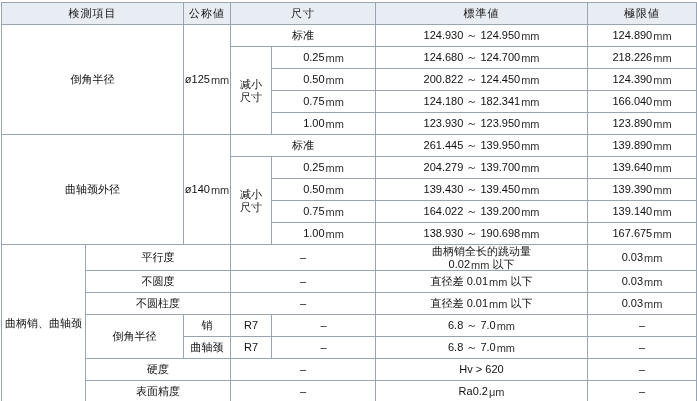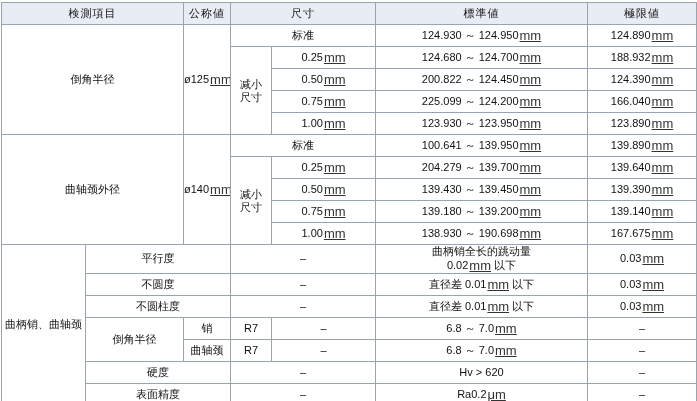--- a/index.html
+++ b/index.html
@@ -42,27 +42,26 @@
   thead th {
     background: #e8ecf3;
     font-weight: bold;
     height: 22px;
     letter-spacing: 1px;
   }
   td.lbl-left {
     text-align: center;
   }
   .unit {
-    font-size: 13px;
+    font-size: 11px;
     color: #333;
     letter-spacing: 0;
     position: relative;
     top: 1px;
     padding-left: 1px;
-    text-decoration: underline;
   }
   .two-line {
     white-space: normal;
     line-height: 1.35;
     padding: 2px 4px;
   }
   .tall {
     height: 30px;
   }
 </style>
@@ -96,59 +95,59 @@
         <td colspan="2" rowspan="5" class="lbl-left">倒角半径</td>
         <td rowspan="5"><span>ø125</span><span class="unit">mm</span></td>
         <td colspan="3">标准</td>
         <td><span>124.930 ～ 124.950</span><span class="unit">mm</span></td>
         <td><span>124.890</span><span class="unit">mm</span></td>
       </tr>
       <tr>
         <td rowspan="4" class="two-line">减小<br>尺寸</td>
         <td colspan="2"><span>0.25</span><span class="unit">mm</span></td>
         <td><span>124.680 ～ 124.700</span><span class="unit">mm</span></td>
-        <td><span>188.932</span><span class="unit">mm</span></td>
+        <td><span>218.226</span><span class="unit">mm</span></td>
       </tr>
       <tr>
         <td colspan="2"><span>0.50</span><span class="unit">mm</span></td>
         <td><span>200.822 ～ 124.450</span><span class="unit">mm</span></td>
         <td><span>124.390</span><span class="unit">mm</span></td>
       </tr>
       <tr>
         <td colspan="2"><span>0.75</span><span class="unit">mm</span></td>
-        <td><span>225.099 ～ 124.200</span><span class="unit">mm</span></td>
+        <td><span>124.180 ～ 182.341</span><span class="unit">mm</span></td>
         <td><span>166.040</span><span class="unit">mm</span></td>
       </tr>
       <tr>
         <td colspan="2"><span>1.00</span><span class="unit">mm</span></td>
         <td><span>123.930 ～ 123.950</span><span class="unit">mm</span></td>
         <td><span>123.890</span><span class="unit">mm</span></td>
       </tr>
 
       <tr>
         <td colspan="2" rowspan="5" class="lbl-left">曲轴颈外径</td>
         <td rowspan="5"><span>ø140</span><span class="unit">mm</span></td>
         <td colspan="3">标准</td>
-        <td><span>100.641 ～ 139.950</span><span class="unit">mm</span></td>
+        <td><span>261.445 ～ 139.950</span><span class="unit">mm</span></td>
         <td><span>139.890</span><span class="unit">mm</span></td>
       </tr>
       <tr>
         <td rowspan="4" class="two-line">减小<br>尺寸</td>
         <td colspan="2"><span>0.25</span><span class="unit">mm</span></td>
         <td><span>204.279 ～ 139.700</span><span class="unit">mm</span></td>
         <td><span>139.640</span><span class="unit">mm</span></td>
       </tr>
       <tr>
         <td colspan="2"><span>0.50</span><span class="unit">mm</span></td>
         <td><span>139.430 ～ 139.450</span><span class="unit">mm</span></td>
         <td><span>139.390</span><span class="unit">mm</span></td>
       </tr>
       <tr>
         <td colspan="2"><span>0.75</span><span class="unit">mm</span></td>
-        <td><span>139.180 ～ 139.200</span><span class="unit">mm</span></td>
+        <td><span>164.022 ～ 139.200</span><span class="unit">mm</span></td>
         <td><span>139.140</span><span class="unit">mm</span></td>
       </tr>
       <tr>
         <td colspan="2"><span>1.00</span><span class="unit">mm</span></td>
         <td><span>138.930 ～ 190.698</span><span class="unit">mm</span></td>
         <td><span>167.675</span><span class="unit">mm</span></td>
       </tr>
 
       <tr>
         <td rowspan="7" class="lbl-left">曲柄销、曲轴颈</td>

